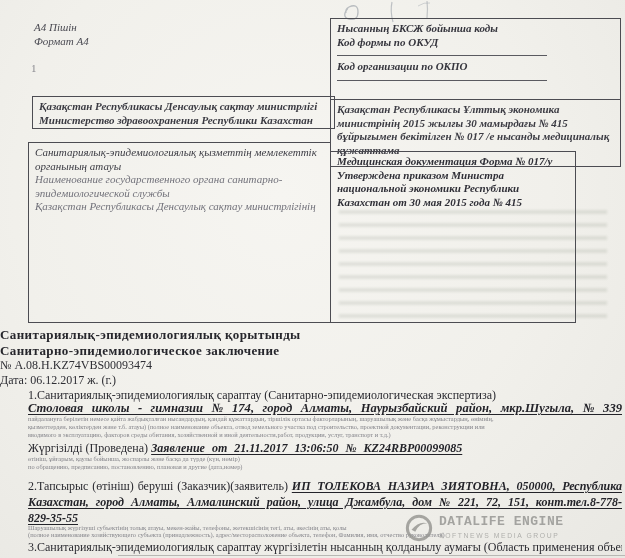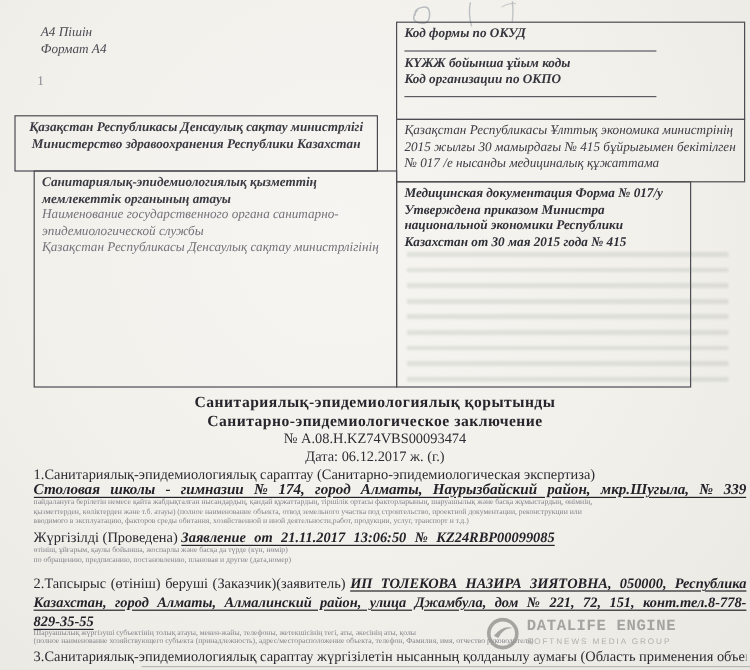--- a/index.html
+++ b/index.html
@@ -12,34 +12,34 @@
         color:#2a2a30;}
   
   .format-label{position:absolute;left:34px;top:20px;
     font-style:italic;font-size:11px;line-height:14px;color:#4a4a52;}
   .stray-mark{position:absolute;left:31px;top:62px;font-size:11px;color:#8a8a90;}
   .scribbles{position:absolute;left:330px;top:0;}
   
   .cell{position:absolute;box-sizing:border-box;border:1px solid #4c4c52;
         padding:3px 6px;font-style:italic;font-size:11px;line-height:13.5px;}
   .cell .ln{display:block;}
-  .c-l1{left:12px;top:96px;width:303px;height:47px;font-weight:600;color:#3a3a42;text-align:center;}
+  .c-l1{left:32px;top:96px;width:303px;height:33px;font-weight:600;color:#3a3a42;}
   .c-l2{left:28px;top:142px;width:303px;height:181px;}
   .c-r1{left:330px;top:18px;width:291px;height:82px;font-weight:600;color:#35353d;}
-  .c-r2{left:330px;top:99px;width:291px;height:53px;font-weight:400;color:#3b3b43;}
+  .c-r2{left:330px;top:99px;width:291px;height:68px;font-weight:700;color:#3b3b43;}
   .c-r3{left:330px;top:151px;width:246px;height:172px;font-weight:700;color:#2f2f37;}
   .code-rule{border-top:1px solid #5a5a60;width:210px;margin:6px 0 4px 0;height:0;}
   .t-dim{color:#71717a;font-weight:400;}
   .t-mid{color:#5c5c64;font-weight:400;}
-  .t-strong{color:#3a3a42;font-weight:700;}
+  .t-strong{color:#3a3a42;font-weight:400;}
   .bleed{position:absolute;left:8px;top:58px;width:268px;height:108px;
      background:repeating-linear-gradient(180deg, rgba(105,118,100,0.18) 0 4px, rgba(0,0,0,0) 4px 13px);
      filter:blur(0.8px);opacity:.8;}
   
-  .heading{position:absolute;left:0;top:327px;width:625px;text-align:center;}
+  .heading{position:absolute;left:0;top:327px;width:625px;}
   .heading .h1{font-weight:700;font-size:13px;line-height:15.5px;letter-spacing:.4px;color:#26262c;}
   .heading .h2{font-size:12px;line-height:14.5px;color:#2e2e34;}
   
   .body-line{position:absolute;left:28px;width:594px;font-size:12px;color:#2a2a30;}
   .filled{font-style:italic;font-weight:700;text-decoration:underline;
           text-underline-offset:2px;color:#232329;}
   .just{text-align:justify;}
   .just-last{text-align:justify;text-align-last:justify;}
   .note{position:absolute;left:28px;width:594px;font-size:6.4px;line-height:7.6px;
         color:#85858b;white-space:nowrap;overflow:hidden;}
@@ -79,23 +79,23 @@
     <span class="ln">Министерство здравоохранения Республики Казахстан</span>
   </div>
 
   <div class="cell c-l2">
     <span class="ln t-strong">Санитариялық-эпидемиологиялық қызметтің мемлекеттік органының атауы</span>
     <span class="ln t-dim">Наименование государственного органа санитарно-эпидемиологической службы</span>
     <span class="ln t-dim">Қазақстан Республикасы Денсаулық сақтау министрлігінің</span>
   </div>
 
   <div class="cell c-r1">
+    <span class="ln">Нысанның БКСЖ бойынша коды</span>
     <span class="ln">Код формы по ОКУД</span>
     <div class="code-rule"></div>
-    <span class="ln">КҮЖЖ бойынша ұйым коды</span>
     <span class="ln">Код организации по ОКПО</span>
     <div class="code-rule"></div>
   </div>
 
   <div class="cell c-r2">
     <span class="ln">Қазақстан Республикасы Ұлттық экономика министрінің 2015 жылғы 30 мамырдағы № 415 бұйрығымен бекітілген № 017 /е нысанды медициналық құжаттама</span>
   </div>
 
   <div class="cell c-r3">
     <span class="ln">Медицинская документация Форма № 017/у Утверждена приказом Министра национальной экономики Республики Казахстан от 30 мая 2015 года № 415</span>

